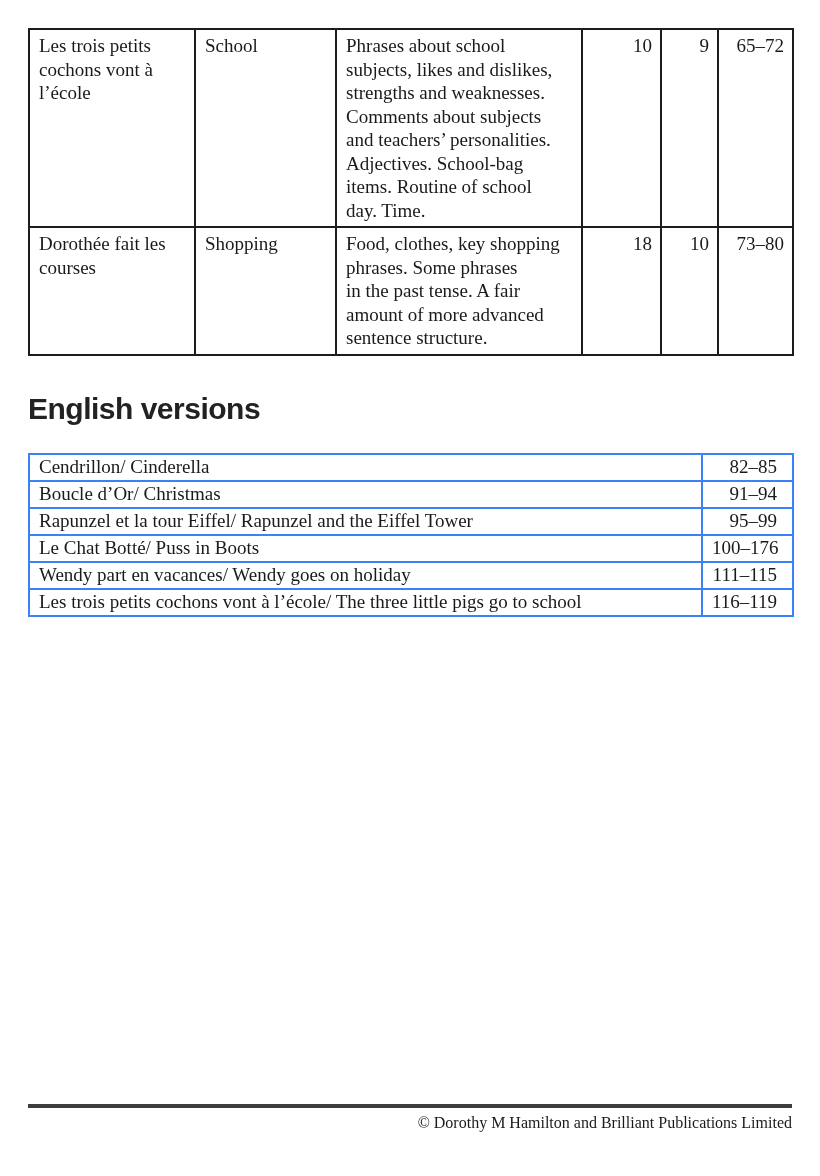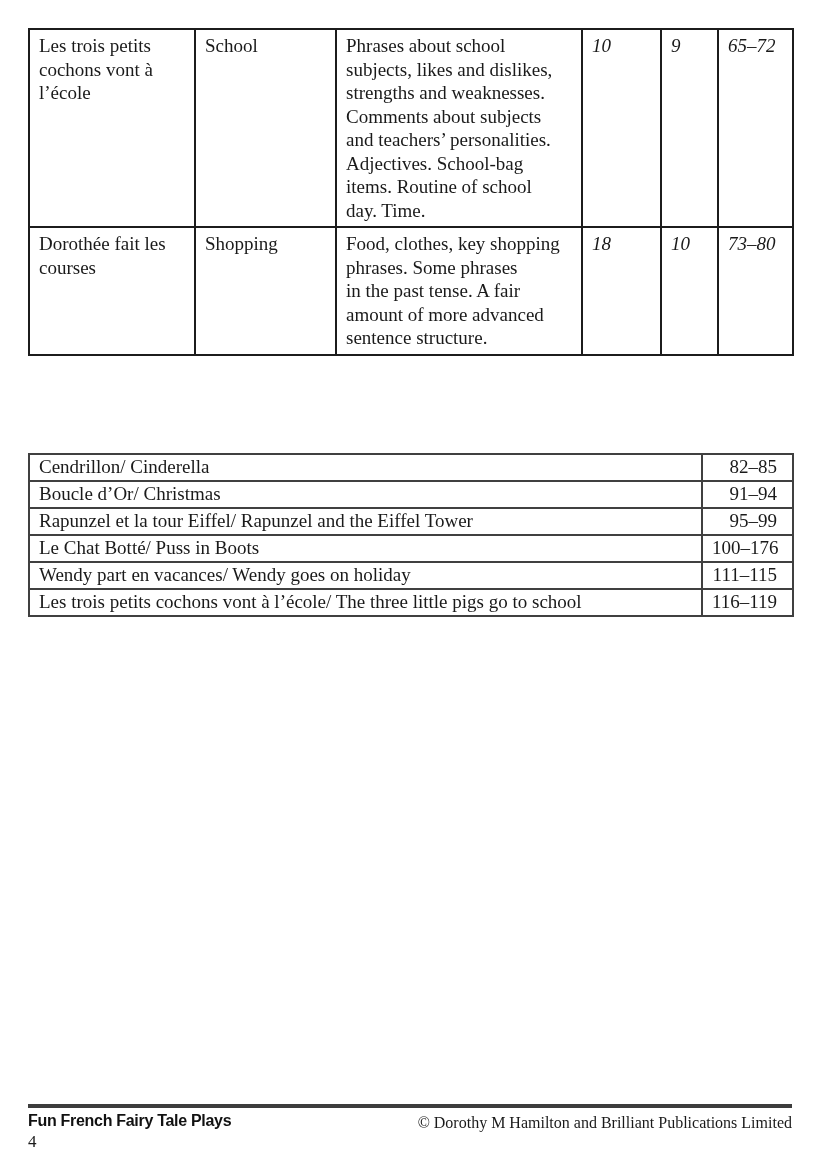--- a/index.html
+++ b/index.html
@@ -20,21 +20,21 @@
     table-layout: fixed;
     font-size: 19px;
     line-height: 23.5px;
   }
   table.contents-table td {
     border: 2px solid #1c1c1c;
     vertical-align: top;
     padding: 4px 8px 4px 9px;
   }
   td.prewrap { white-space: pre-line; }
-  td.c-num { text-align: left; padding-left: 2px; padding-right: 2px; font-style: italic; }
+  td.c-num { text-align: right; padding-left: 2px; padding-right: 2px; }
   tr.contents-row-1 td { height: 195px; }
   tr.contents-row-2 td { height: 126px; }
 
   
   .english-heading {
     position: absolute; left: 28px; top: 392px;
     font-family: "Liberation Sans", sans-serif;
     font-weight: 700;
     font-size: 30px;
     letter-spacing: -0.5px;
@@ -43,21 +43,21 @@
 
   
   table.english-table {
     position: absolute; left: 28px; top: 453px;
     width: 764px;
     border-collapse: collapse;
     table-layout: fixed;
     font-size: 19px;
   }
   table.english-table td {
-    border: 2px solid #404040;
+    border: 2px solid #3b82f6;
     height: 24px;
     vertical-align: middle;
     padding: 1px 8px 2px 9px;
     white-space: nowrap;
     overflow: hidden;
     margin-left: 11px;
   }
   table.english-table td.pages {
     text-align: right;
     padding-right: 15px;
@@ -131,20 +131,21 @@
 in the past tense. A fair
 amount of more advanced
 sentence structure.</td>
         <td class="c-num">18</td>
         <td class="c-num">10</td>
         <td class="c-num">73–80</td>
       </tr>
     </tbody>
   </table>
 
+  <h2 class="english-heading">English versions</h2>
 
   <table class="english-table">
     <colgroup>
       <col style="width:673px">
       <col style="width:91px">
     </colgroup>
     <tbody>
       <tr>
         <td>Cendrillon/ Cinderella</td>
         <td class="pages">82–85</td>
@@ -166,19 +167,15 @@
         <td class="pages">111–115</td>
       </tr>
       <tr>
         <td>Les trois petits cochons vont à l’école/ The three little pigs go to school</td>
         <td class="pages">116–119</td>
       </tr>
     </tbody>
   </table>
 
   <div class="footer-rule"></div>
-  <div class="footer-left">
-    <div class="book-title">Fun French Fairy Tale Plays</div>
-    <div class="page-number">4</div>
-  </div>
   <div class="copyright">© Dorothy M Hamilton and Brilliant Publications Limited</div>
 
 </div>
 
 </body></html>

